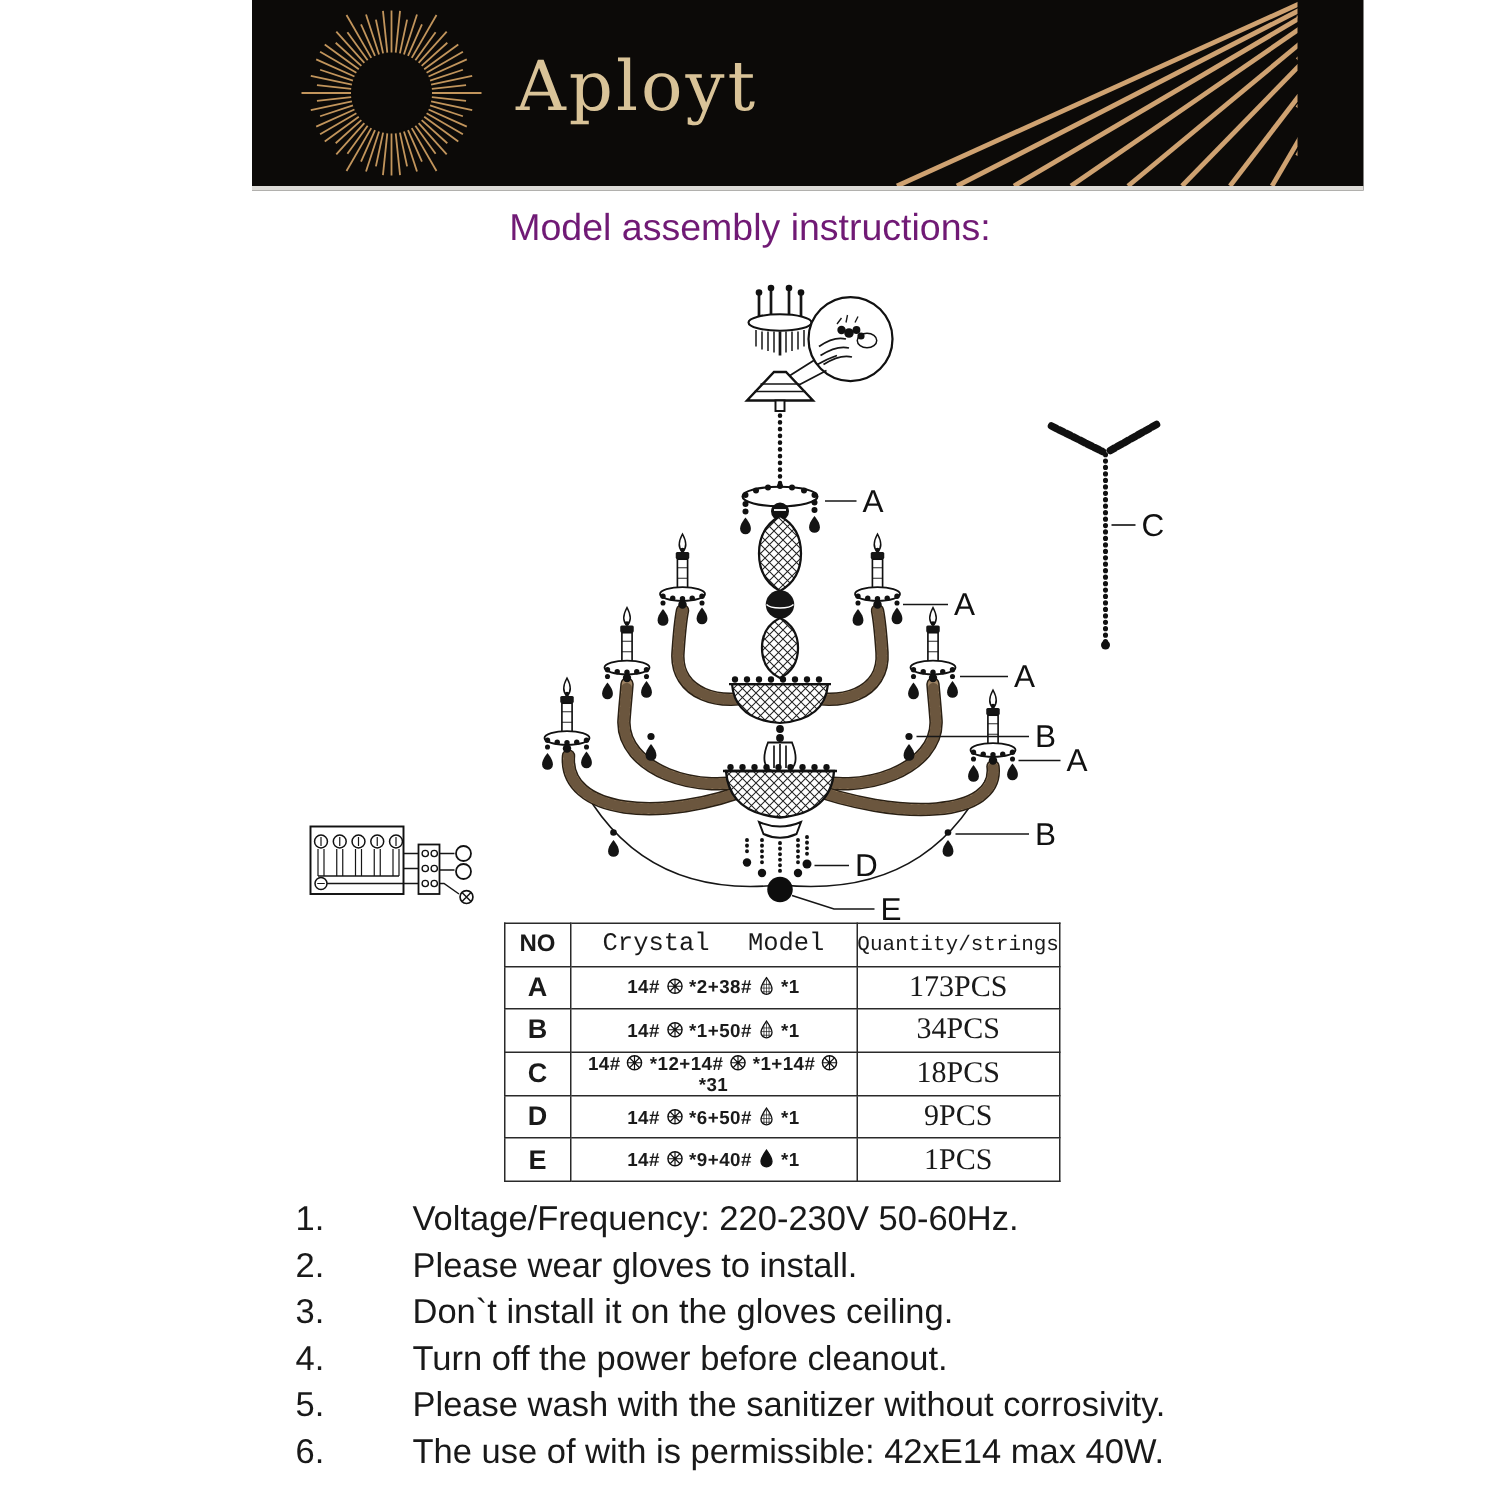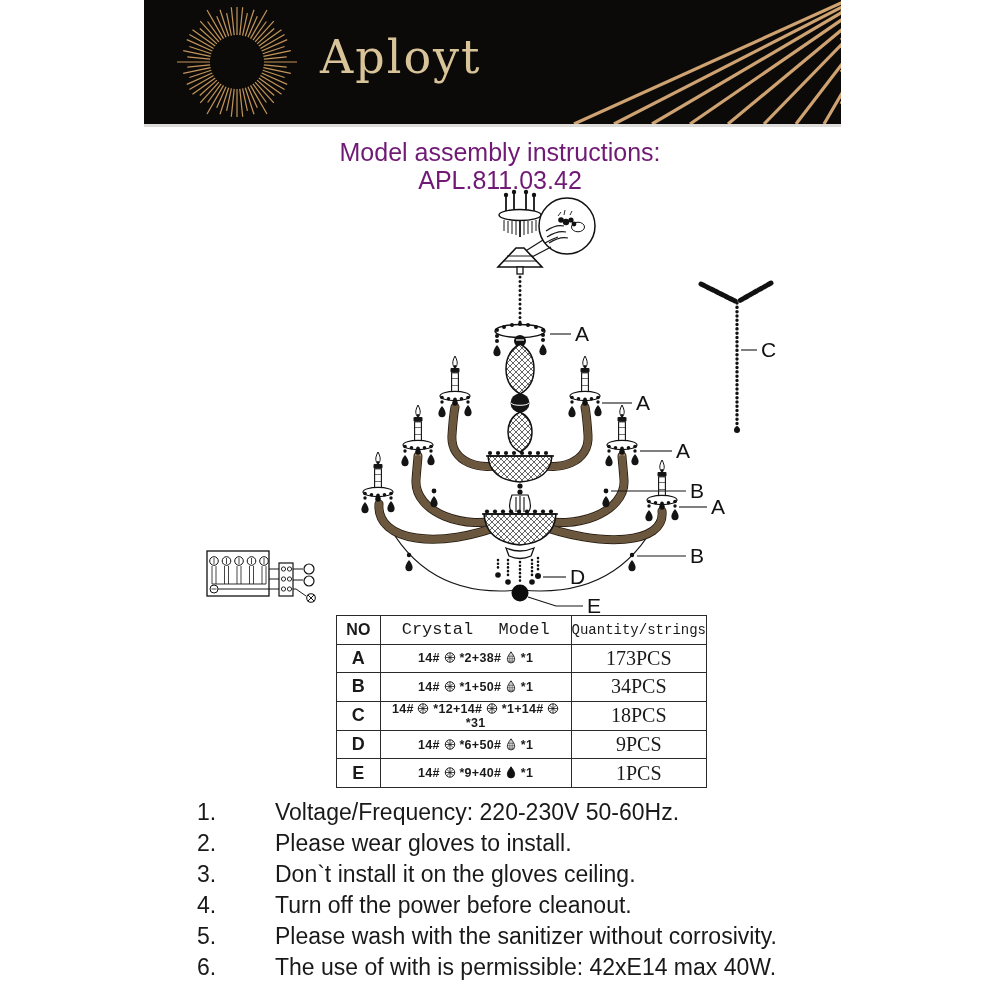--- a/index.html
+++ b/index.html
@@ -1,20 +1,20 @@
 <!DOCTYPE html>
 <html><head>
 <meta charset="utf-8">
 <style>
   html,body{margin:0;padding:0;}
   body{width:1000px;height:1000px;position:relative;background:#ffffff;overflow:hidden;
        font-family:"Liberation Sans",sans-serif;color:#1a1a1a;}
   
-  .banner{position:absolute;left:144px;top:0;width:697px;height:124px;background:#0c0a08;
-          border-bottom:3px solid #dedcd8;}
+  .banner{position:absolute;left:168px;top:0;width:697px;height:124px;background:#0c0a08;
+          border-bottom:3px solid #dedcd8;padding-left:44px;}
   .banner svg{position:absolute;left:0;top:0;}
   .brand{position:absolute;left:176px;top:30px;font-family:"DejaVu Serif",serif;
          font-size:46px;font-weight:400;letter-spacing:2px;color:#d9c398;}
   
   .title-block{position:absolute;left:0;top:138px;width:1000px;text-align:center;line-height:28px;}
   .title-line{font-size:25px;font-weight:500;color:#701a75;}
   
   .diagram{position:absolute;left:180px;top:185px;width:640px;height:435px;}
   .arm-out{fill:none;stroke:#2a2014;stroke-width:9;stroke-linecap:round;}
   .arm-base{fill:none;stroke:#9f8566;stroke-width:7;stroke-linecap:round;}
@@ -125,21 +125,20 @@
         <line x1="770" y1="-30" x2="697" y2="72" stroke="#cfa271" stroke-width="3.2"></line>
         <line x1="770" y1="-30" x2="697" y2="40" stroke="#cfa271" stroke-width="3.2"></line>
         <line x1="770" y1="-30" x2="697" y2="12" stroke="#cfa271" stroke-width="3.2"></line>
       </g>
     </svg>
   <div class="brand">Aployt</div>
 </div>
 
 <div class="title-block">
   <div class="title-line">Model assembly instructions:</div>
-  <div class="title-line">APL.811.03.42</div>
 </div>
 
 <svg class="diagram" viewBox="180 185 640 435" width="640" height="435">
   <defs>
     <pattern id="xh" width="6" height="6" patternUnits="userSpaceOnUse">
       <rect width="6" height="6" fill="#fff"></rect>
       <path d="M0,0 L6,6 M6,0 L0,6" stroke="#222" stroke-width=".7"></path>
     </pattern>
     <path id="tdrop" d="M0,-6 C2.6,-2.6 3.6,-0.6 3.6,1.6 A3.6,3.6 0 1 1 -3.6,1.6 C-3.6,-0.6 -2.6,-2.6 0,-6 Z" fill="#141414"></path>
     <g id="candle">

